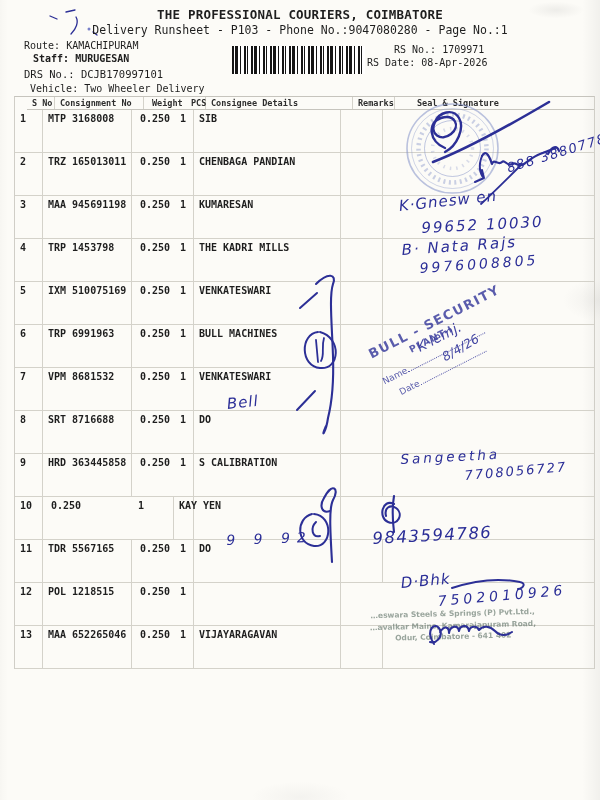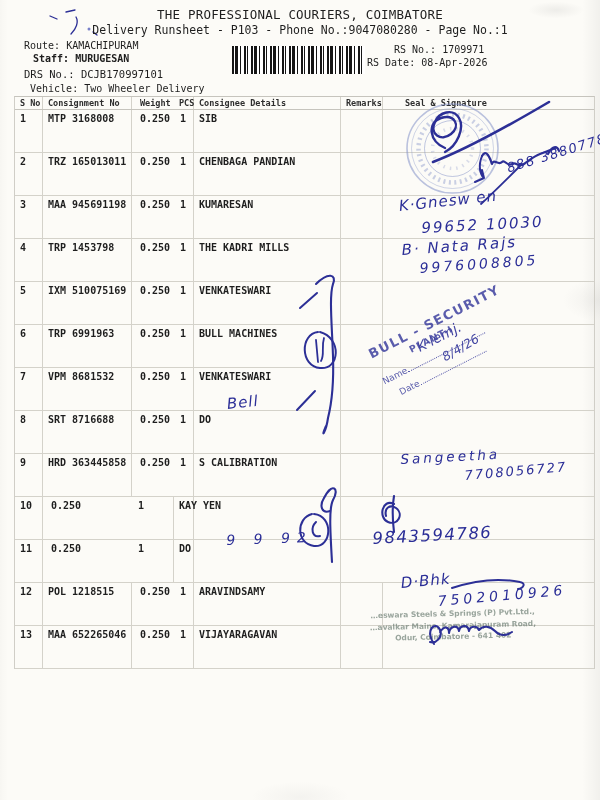--- a/index.html
+++ b/index.html
@@ -8,39 +8,39 @@
     background:
       radial-gradient(40px 12px at 556px 10px, rgba(110,110,110,.10), transparent 70%),
       radial-gradient(50px 30px at 598px 300px, rgba(110,110,110,.08), transparent 70%),
       radial-gradient(70px 22px at 300px 797px, rgba(110,110,110,.06), transparent 70%),
       linear-gradient(90deg, rgba(0,0,0,.02), transparent 8px, transparent 97%, rgba(0,0,0,.045)),
       #fcfbf7;
     font-family:"DejaVu Sans Mono", monospace;color:#1e1e1e;
   }
   .abs{position:absolute;}
   
-  .title{left:0;right:0;top:7px;text-align:center;font-size:12.5px;font-weight:normal;letter-spacing:.2px;}
+  .title{left:0;right:0;top:7px;text-align:center;font-size:12.5px;font-weight:bold;letter-spacing:.2px;}
   .subtitle{left:0;right:0;top:23px;text-align:center;font-size:11.5px;font-weight:normal;}
   .meta{font-size:10px;white-space:nowrap;}
   .m-route{left:24px;top:40px;}
   .m-staff{left:24px;top:53px;font-weight:bold;margin-left:9px;}
   .m-drs{left:24px;top:68px;font-weight:normal;font-size:10.5px;}
   .m-veh{left:30px;top:83px;}
   .rs1{left:367px;top:44px;margin-left:27px;}
   .rs2{left:367px;top:57px;}
   .barcode{left:232px;top:46px;width:133px;height:28px;
     background:repeating-linear-gradient(90deg,
       #151515 0 2px,#fff 2px 3px,#151515 3px 6px,#fff 6px 8px,
       #151515 8px 9px,#fff 9px 12px,#151515 12px 14px,#fff 14px 15px,
       #151515 15px 16px,#fff 16px 19px);
   }
   
   .tbl{left:14px;top:96px;width:579px;border-top:1px solid #c6c4bd;border-left:1px solid #d0cec7;border-right:1px solid #d0cec7;}
   .trow{display:grid;grid-template-columns:28px 89px 42px 20px 147px 42px 1fr;border-bottom:1px solid #d4d2ca;}
-  .thead{height:12px;border-bottom:1px solid #c6c4bd;}
+  .thead{height:12px;border-bottom:1px solid #c6c4bd;margin-left:12px;}
   .thead .cell{font-size:8.5px;font-weight:600;color:#2e2e2e;line-height:12px;padding-top:0;}
   .tdata{height:42px;}
   .cell{padding:3px 0 0 5px;font-size:10px;font-weight:600;line-height:11px;white-space:nowrap;overflow:visible;}
   .bR{border-right:1px solid #d4d2ca;}
   .c-wt{padding-left:8px;}
   .c-pcs{padding-left:6px;}
   .h-seal{padding-left:22px;}
   
   svg.ink{overflow:visible;}
   svg.ink path, svg.ink line{fill:none;stroke:#2c2f96;stroke-linecap:round;stroke-linejoin:round;}
@@ -217,33 +217,33 @@
       <div class="cell bR">10</div>
       <div class="cell c-wt">0.250</div>
       <div class="cell bR c-pcs">1</div>
       <div class="cell bR">KAY YEN</div>
       <div class="cell bR"></div>
       <div class="cell"></div>
     </div>
 
     <div class="trow tdata">
       <div class="cell bR">11</div>
+      <div class="cell bR">TDR 5567165</div>
       <div class="cell c-wt">0.250</div>
       <div class="cell bR c-pcs">1</div>
       <div class="cell bR">DO</div>
       <div class="cell bR"></div>
       <div class="cell"></div>
     </div>
 
     <div class="trow tdata">
       <div class="cell bR">12</div>
       <div class="cell bR">POL 1218515</div>
       <div class="cell c-wt">0.250</div>
       <div class="cell bR c-pcs">1</div>
-      <div class="cell bR">ARAVINDSAMY</div>
       <div class="cell bR"></div>
       <div class="cell"></div>
     </div>
 
     <div class="trow tdata">
       <div class="cell bR">13</div>
       <div class="cell bR">MAA 652265046</div>
       <div class="cell c-wt">0.250</div>
       <div class="cell bR c-pcs">1</div>
       <div class="cell bR">VIJAYARAGAVAN</div>

